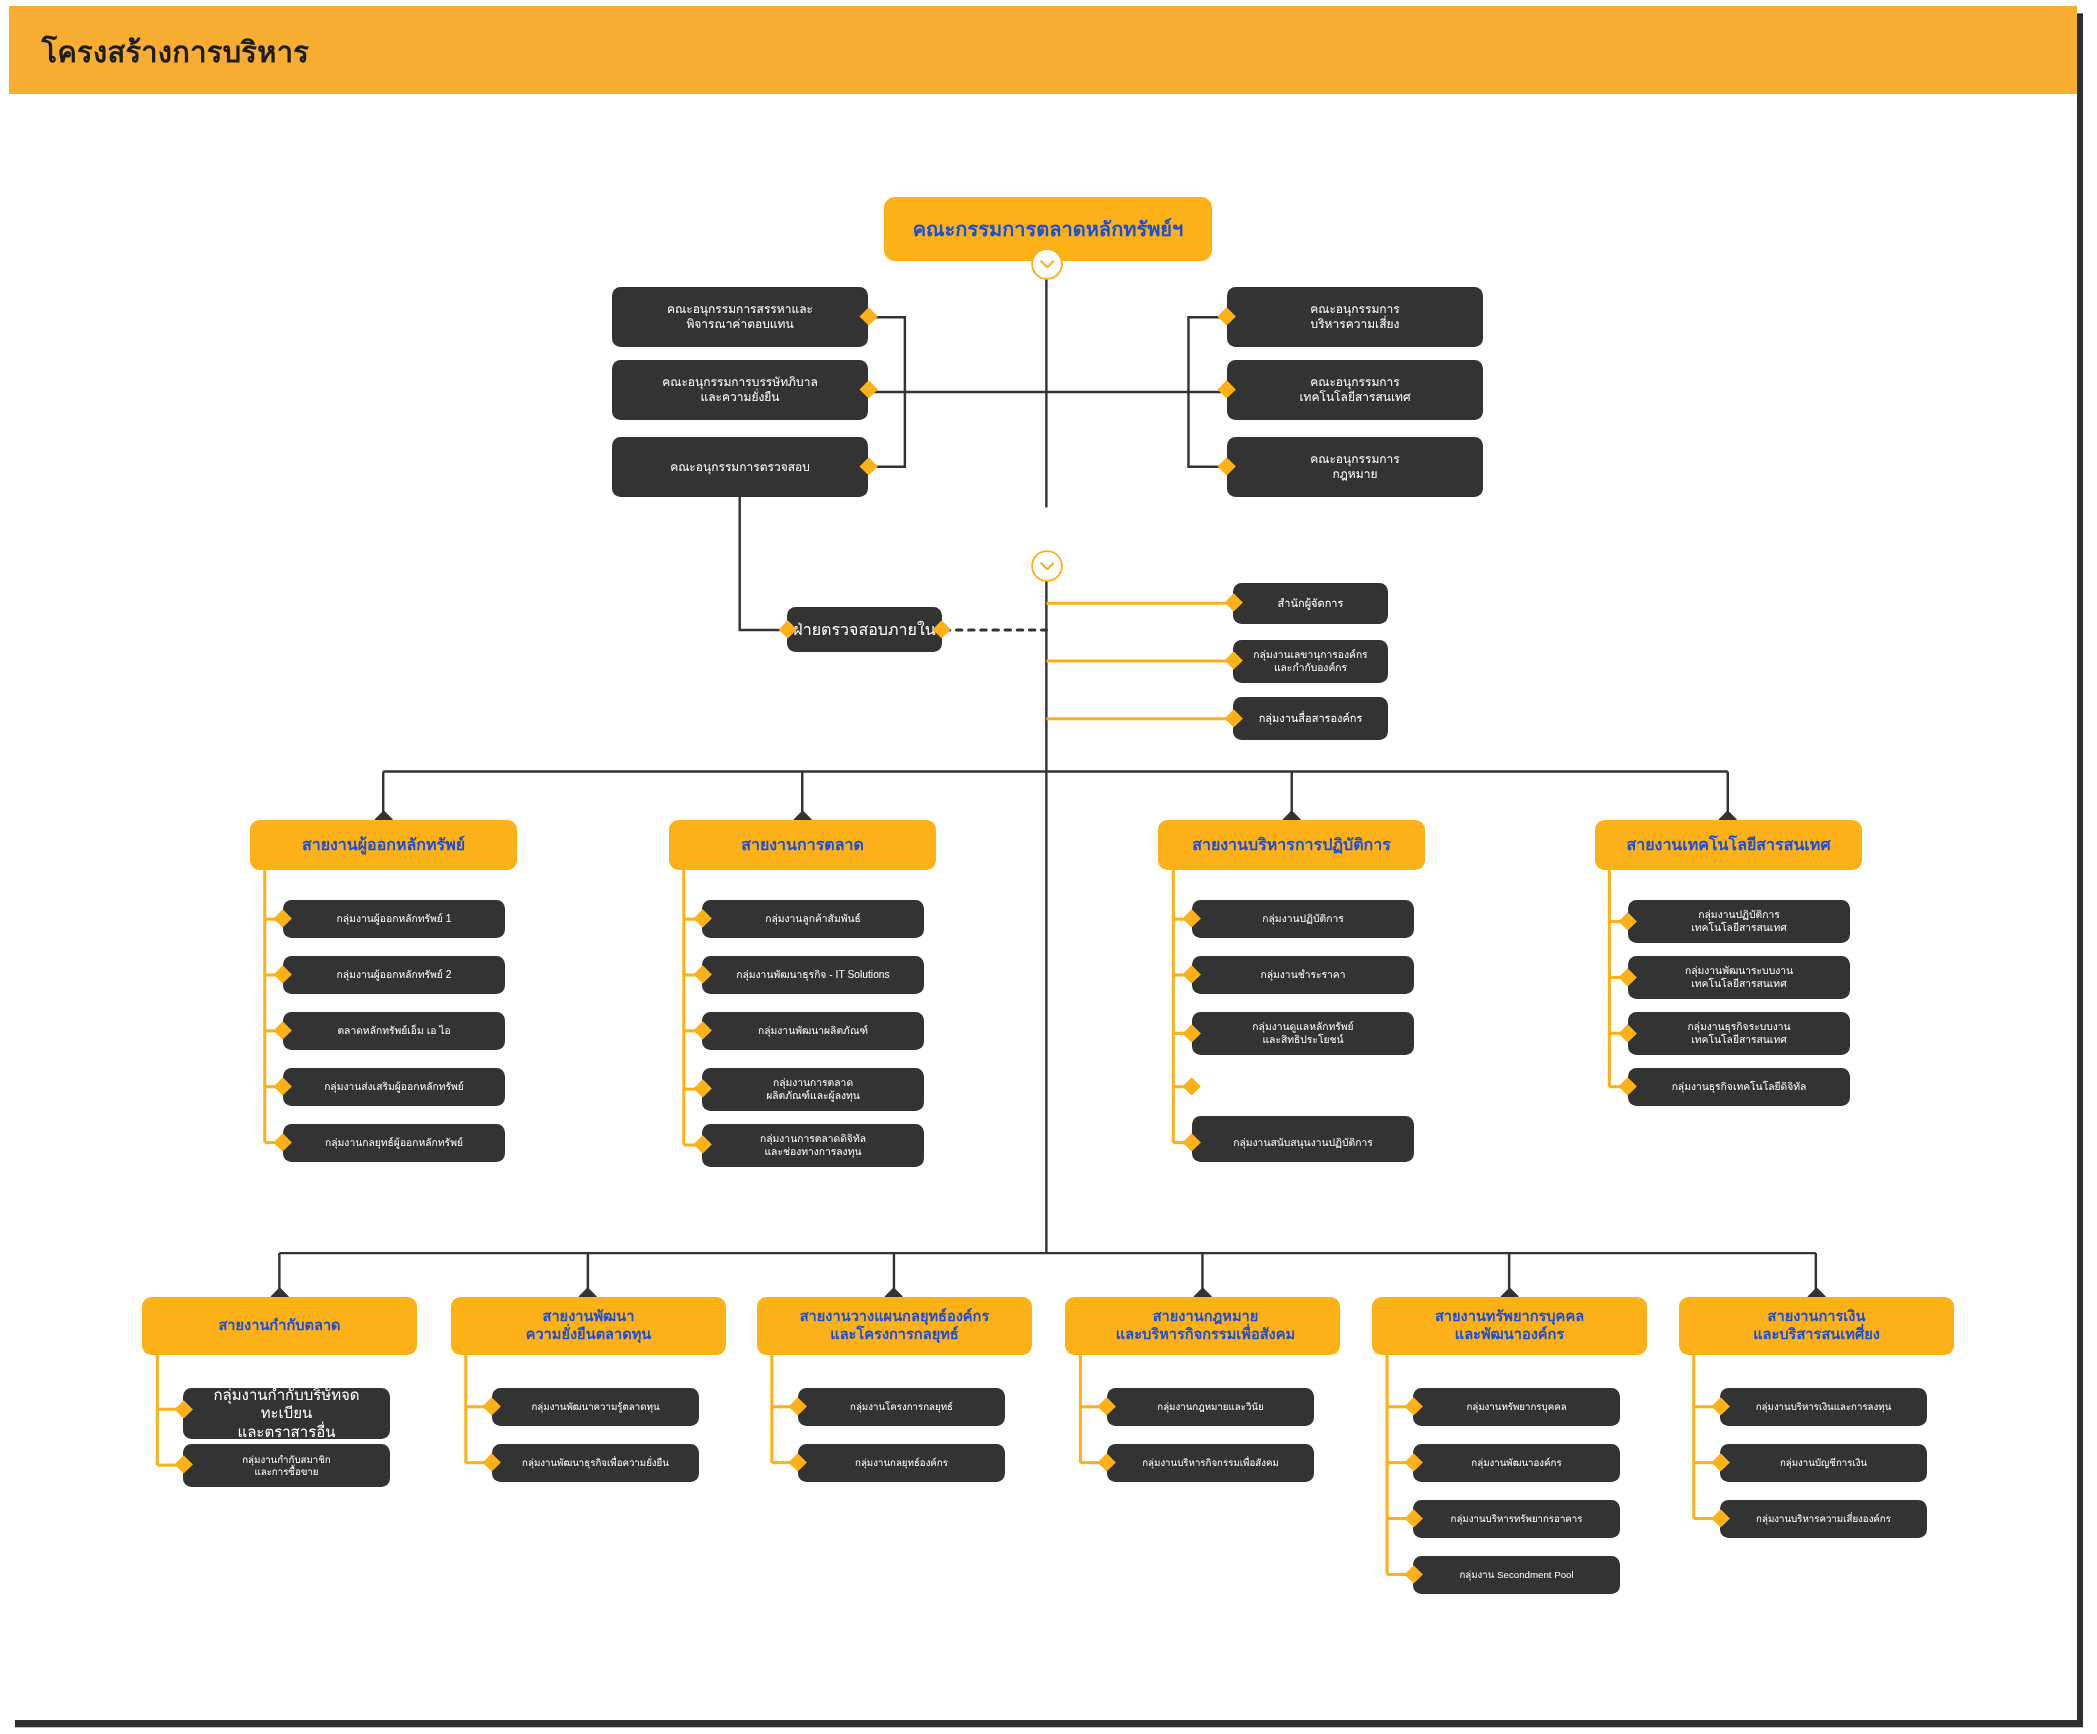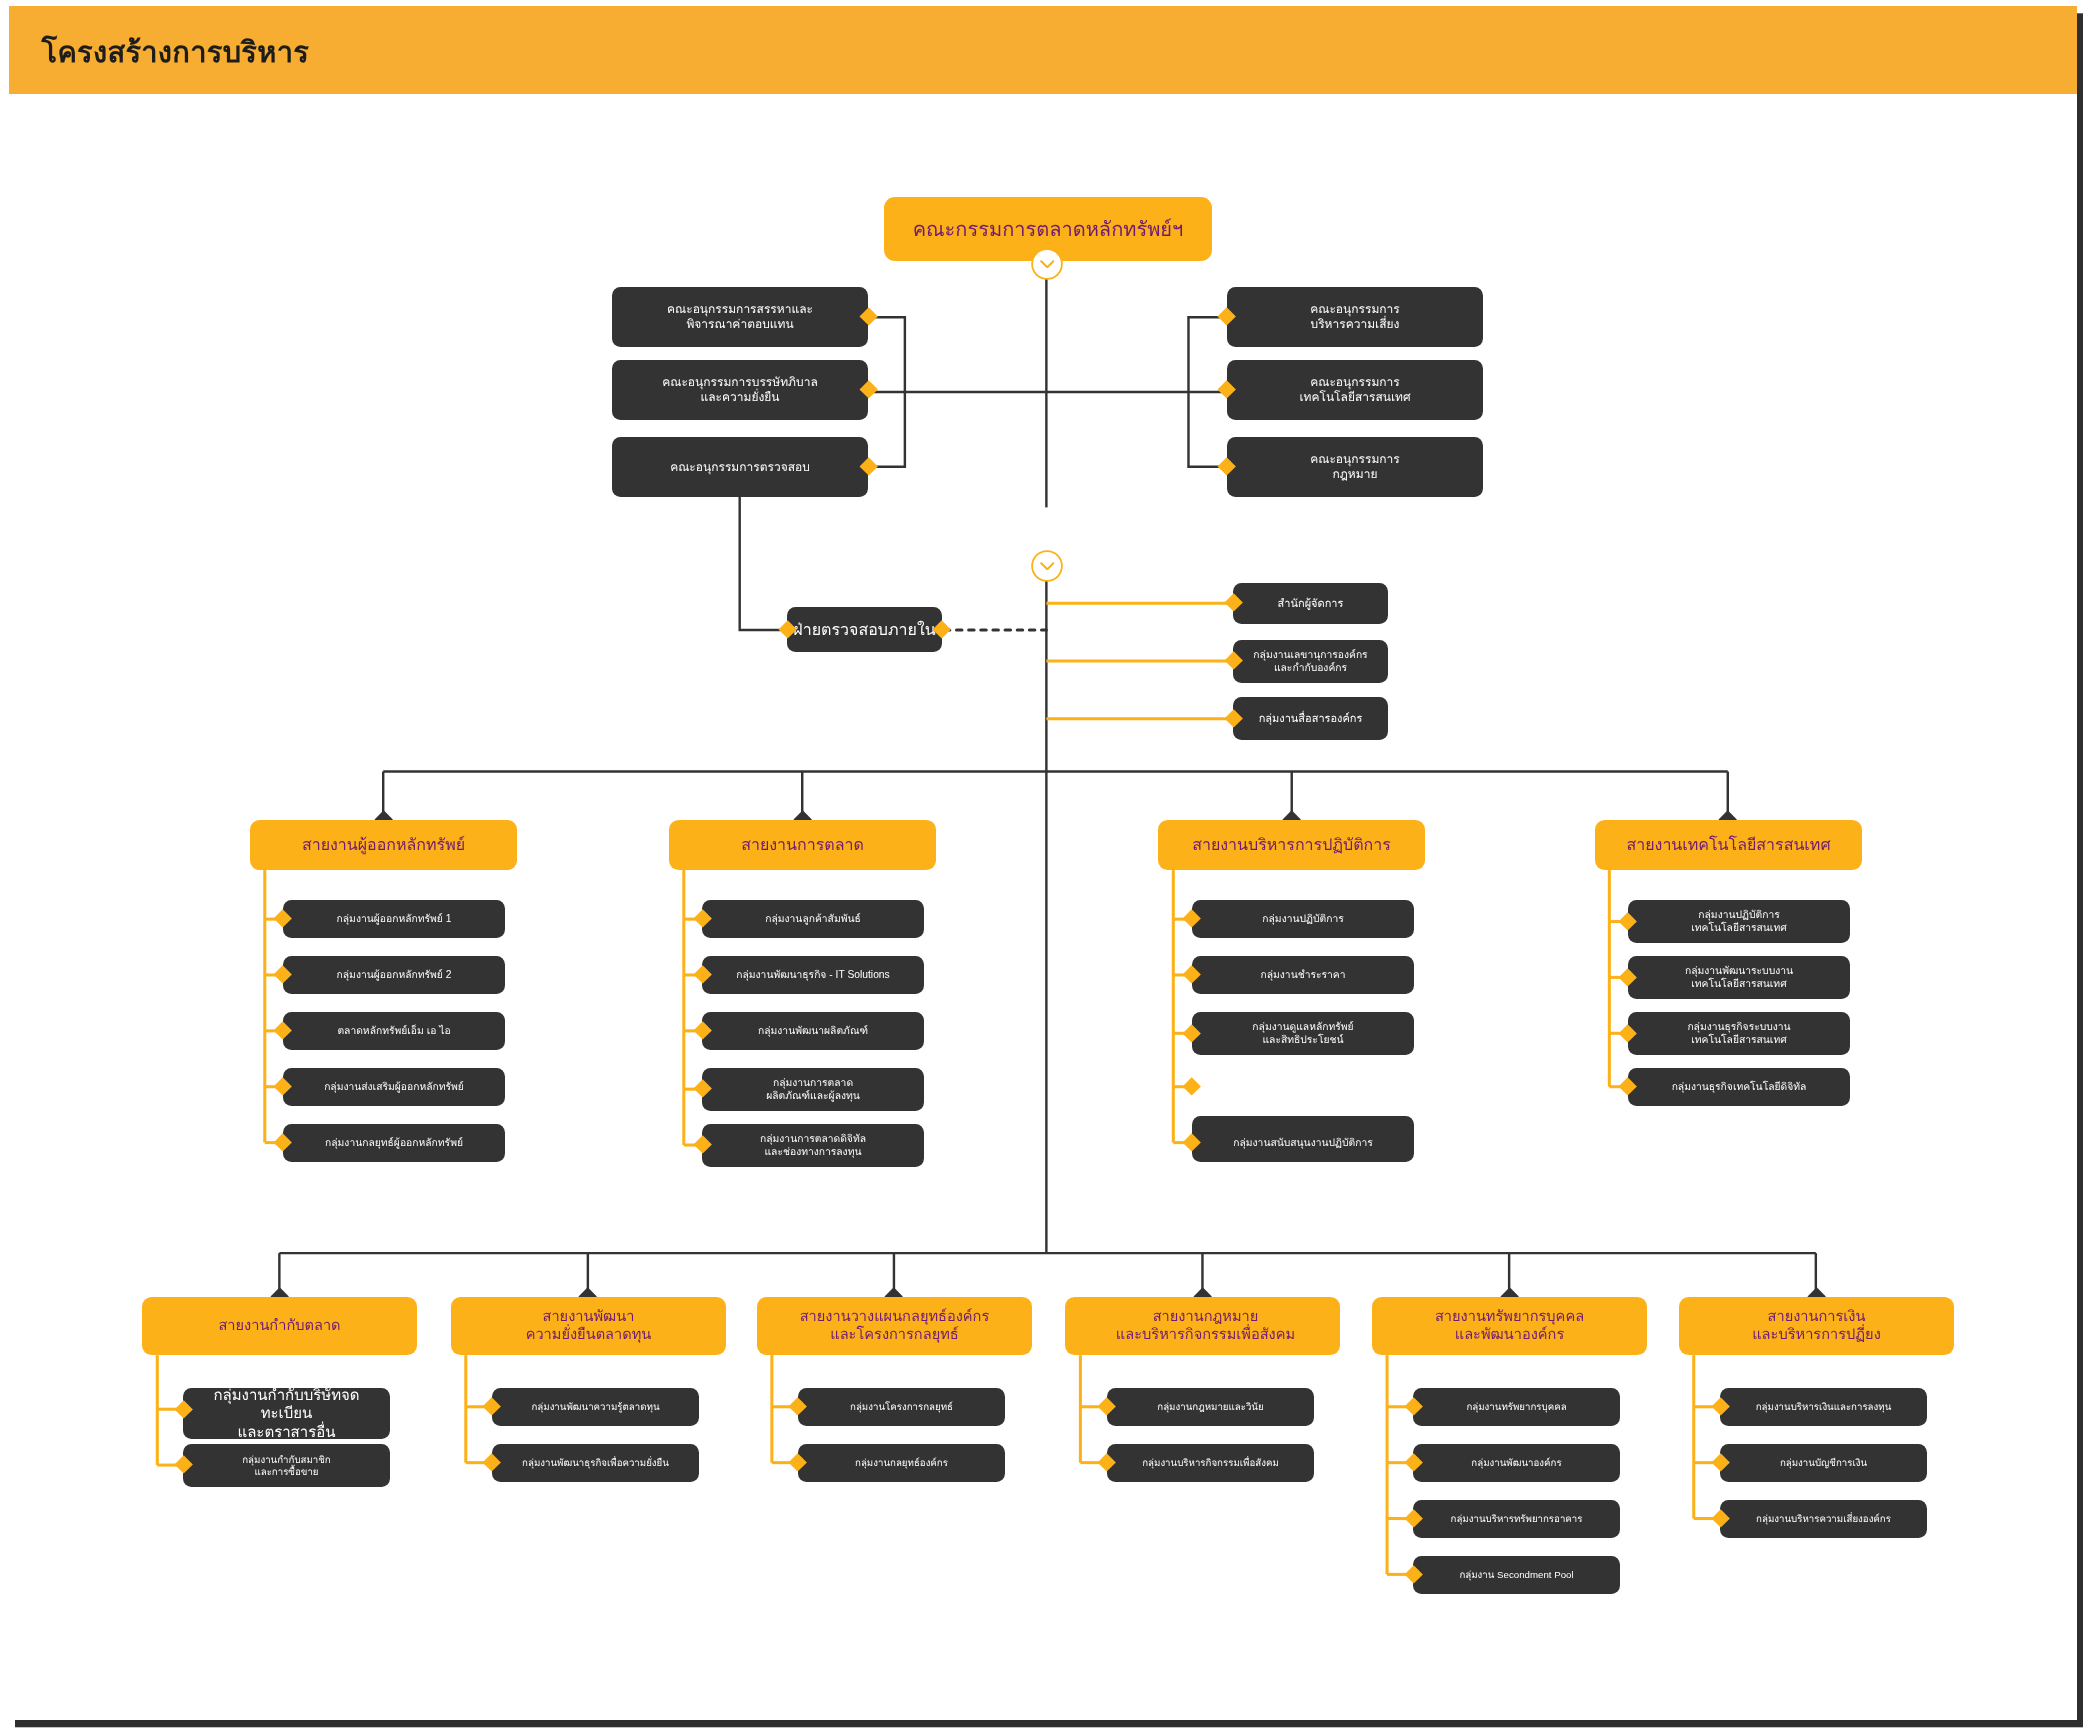--- a/index.html
+++ b/index.html
@@ -56,22 +56,22 @@
     align-items:center;
     justify-content:center;
     text-align:center;
     border-radius:8.5px;
     line-height:1.22;
     padding:2.4px 6px;
     white-space:pre-line;
   }
   .node.gold{
     background:#FBB117;
-    color:#701a75;
-    font-weight:normal;
+    color:#1d4ed8;
+    font-weight:bold;
     border-radius:9.7px;
   }
   .node.dark{
     background:#333333;
     color:#ffffff;
     font-weight:normal;
   }
   .node.root      { font-size:20px; border-radius:11px;}
   .node.division  { font-size:16px; border-radius:9.7px;}
   .node.division2 { font-size:14.6px; border-radius:9.7px;}
@@ -343,21 +343,21 @@
 และพัฒนาองค์กร</div>
       <div class="node dark unit-sm" style="left: 1413px; top: 1388px; width: 207px; height: 38px; font-size: 9.7px;">กลุ่มงานทรัพยากรบุคคล</div>
       <div class="dia" style="left: 1407px; top: 1400px;"></div>
       <div class="node dark unit-sm" style="left: 1413px; top: 1444px; width: 207px; height: 38px; font-size: 9.7px;">กลุ่มงานพัฒนาองค์กร</div>
       <div class="dia" style="left: 1407px; top: 1456px;"></div>
       <div class="node dark unit-sm" style="left: 1413px; top: 1500px; width: 207px; height: 38px; font-size: 9.7px;">กลุ่มงานบริหารทรัพยากรอาคาร</div>
       <div class="dia" style="left: 1407px; top: 1512px;"></div>
       <div class="node dark unit-sm" style="left: 1413px; top: 1556px; width: 207px; height: 38px; font-size: 9.7px;">กลุ่มงาน Secondment Pool</div>
       <div class="dia" style="left: 1407px; top: 1568px;"></div>
       <div class="node gold division2" style="left: 1679px; top: 1297px; width: 275px; height: 58px;">สายงานการเงิน
-และบริหารการปฏี่ยง</div>
+และบริสารสนเทศี่ยง</div>
       <div class="node dark unit-sm" style="left: 1720px; top: 1388px; width: 207px; height: 38px; font-size: 9.7px;">กลุ่มงานบริหารเงินและการลงทุน</div>
       <div class="dia" style="left: 1714px; top: 1400px;"></div>
       <div class="node dark unit-sm" style="left: 1720px; top: 1444px; width: 207px; height: 38px; font-size: 9.7px;">กลุ่มงานบัญชีการเงิน</div>
       <div class="dia" style="left: 1714px; top: 1456px;"></div>
       <div class="node dark unit-sm" style="left: 1720px; top: 1500px; width: 207px; height: 38px; font-size: 9.7px;">กลุ่มงานบริหารความเสี่ยงองค์กร</div>
       <div class="dia" style="left: 1714px; top: 1512px;"></div>
     </div>
 
 </div>
 

